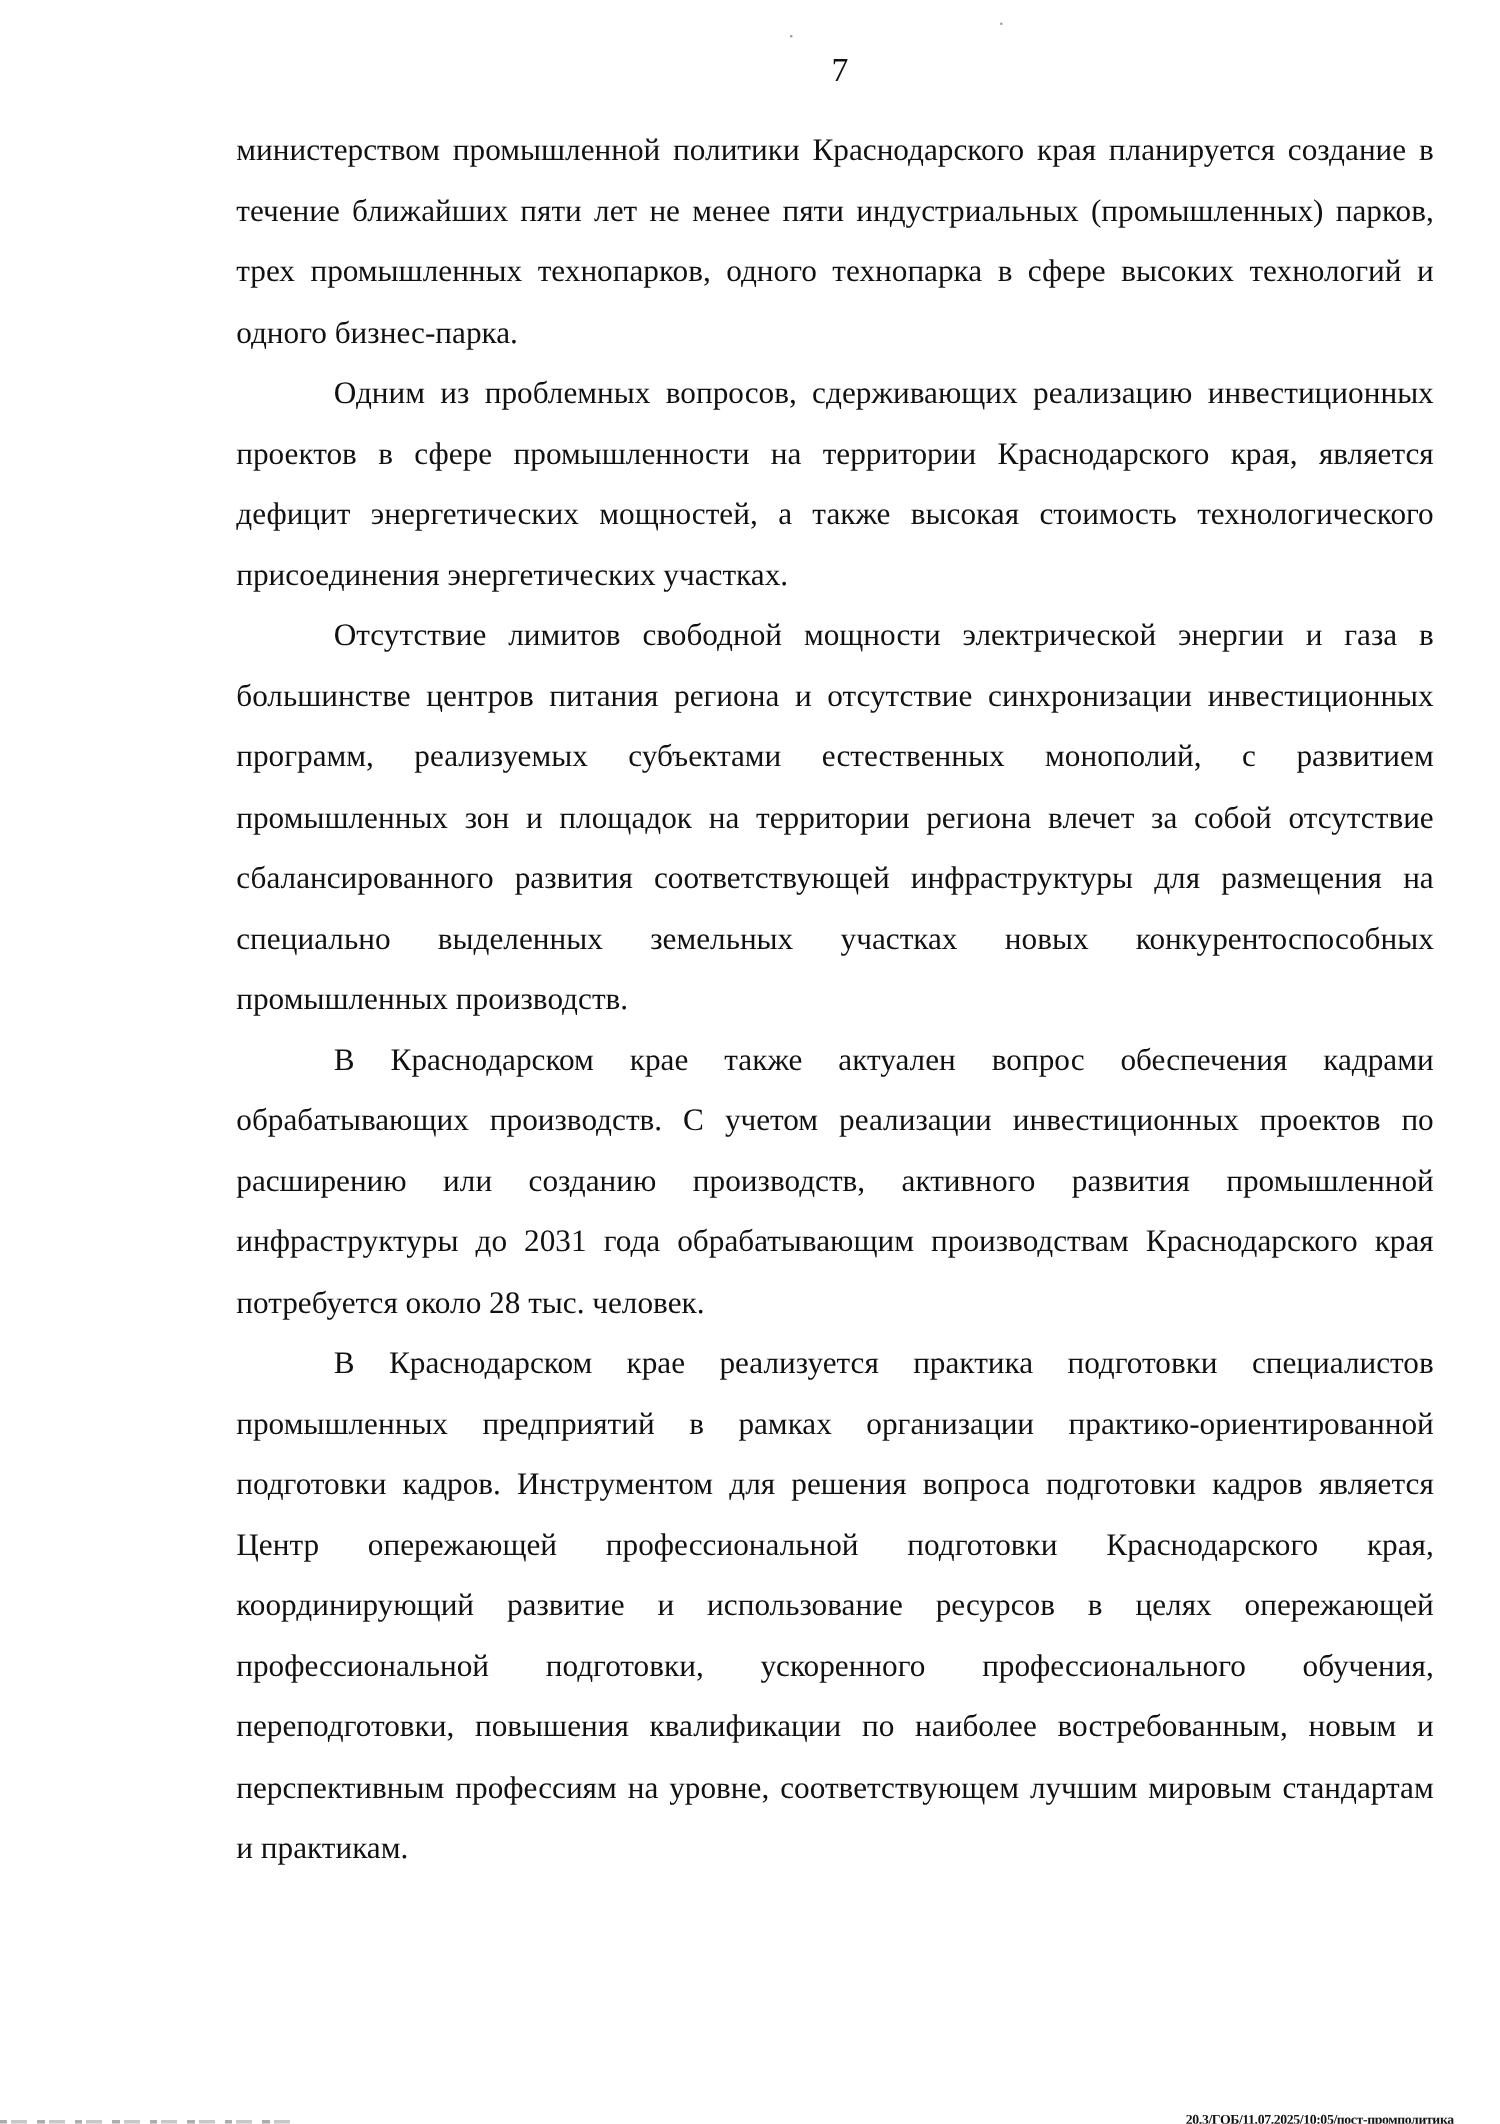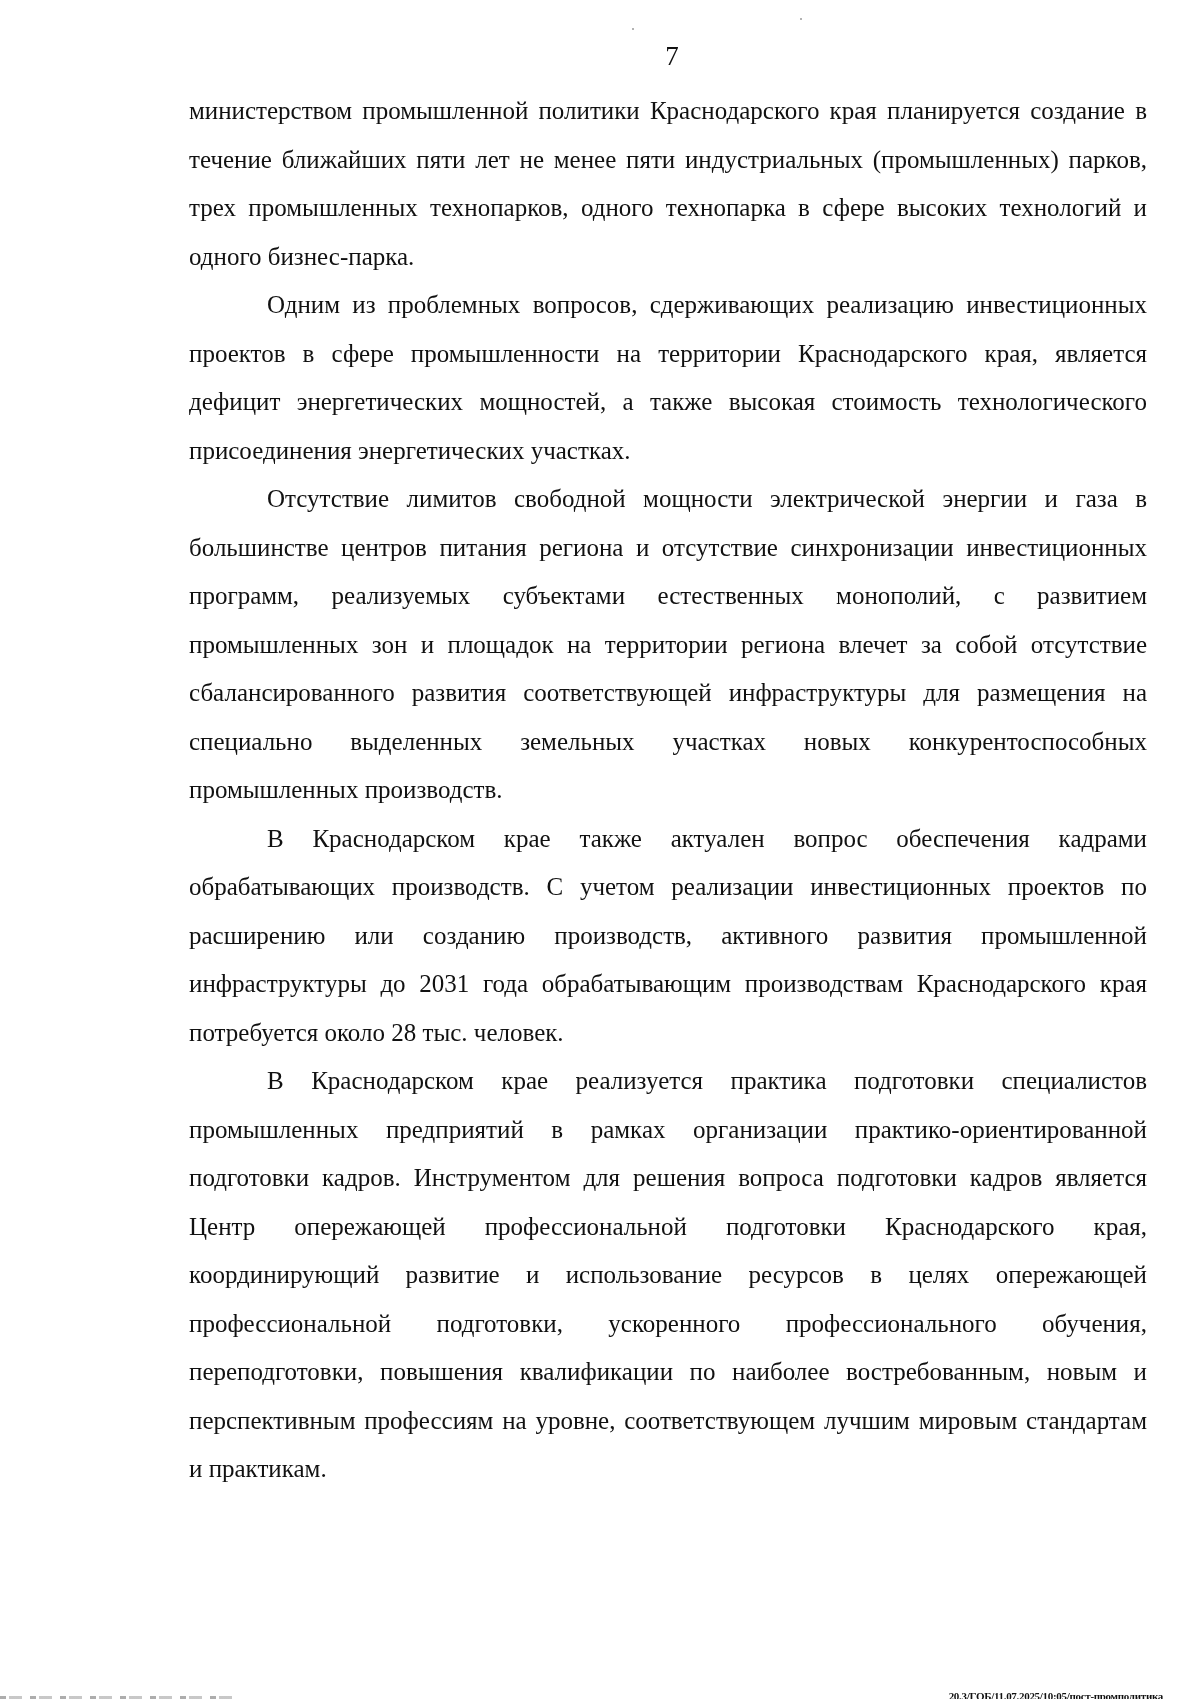--- a/index.html
+++ b/index.html
@@ -21,21 +21,21 @@
       left: 0;
       width: 1344px;
       text-align: center;
       font-size: 27px;
       line-height: 32px;
       margin: 0;
     }
     .body-text {
       position: absolute;
       left: 189px;
-      top: 87px;
+      top: 97px;
       width: 958px;
       font-size: 25px;
       line-height: 48.5px;
       text-align: justify;
       hyphens: manual;
     }
     .body-text p {
       margin: 0;
       text-indent: 78px;
     }

